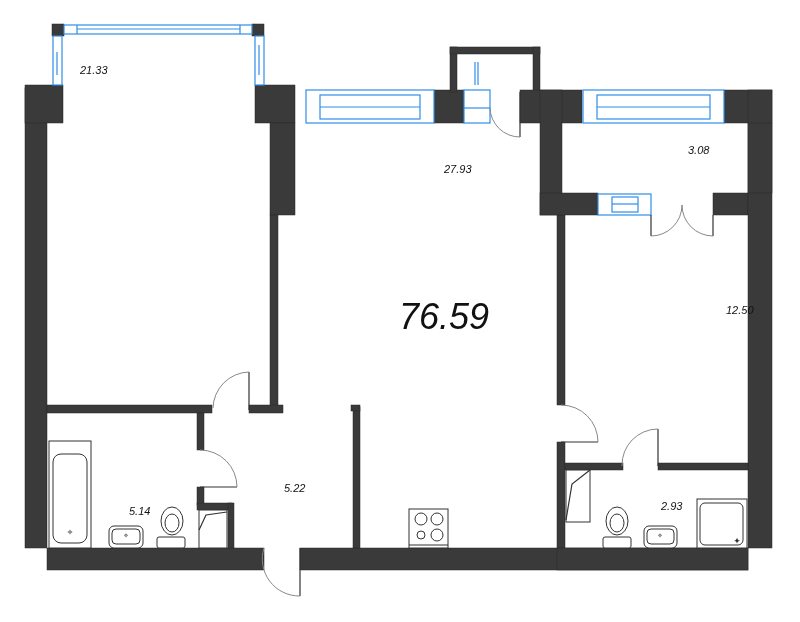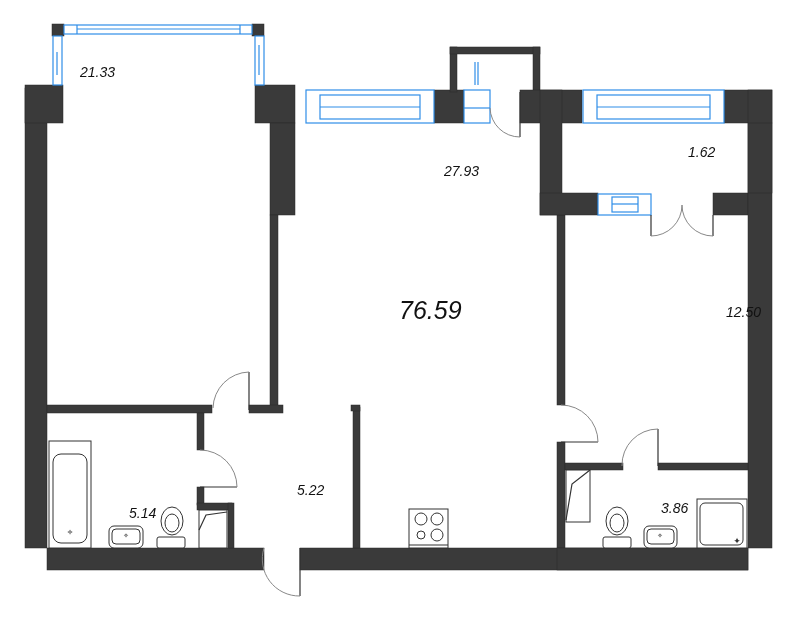--- a/index.html
+++ b/index.html
@@ -4,22 +4,22 @@
 <style>
   html, body { margin: 0; padding: 0; background: #ffffff; }
   body { width: 800px; height: 622px; overflow: hidden; position: relative; font-family: "Liberation Sans", sans-serif; }
   #plan { position: absolute; left: 0; top: 0; width: 800px; height: 622px; }
   .wall { fill: #3a3a3a; stroke: #2a2a2a; stroke-width: 0.5; }
   .win-frame { fill: #ffffff; stroke: #2f8ee8; stroke-width: 1.2; }
   .win-line { stroke: #2f8ee8; stroke-width: 1.2; fill: none; }
   .door-arc { fill: none; stroke: #888888; stroke-width: 1; }
   .door-leaf { stroke: #333333; stroke-width: 1.2; fill: none; }
   .fixture { fill: #ffffff; stroke: #333333; stroke-width: 1; }
-  .label { position: absolute; font-style: italic; color: #111111; font-size: 14px; white-space: nowrap; }
-  .label.total { font-size: 25px; }
+  .label { position: absolute; font-style: italic; color: #111111; font-size: 11px; white-space: nowrap; }
+  .label.total { font-size: 36px; }
 </style>
 </head>
 <body>
 
 <svg id="plan" viewBox="0 0 800 622" xmlns="http://www.w3.org/2000/svg">
 
   <g>
 
     <rect class="wall" x="25" y="88" width="22" height="460"></rect>
 
@@ -217,18 +217,18 @@
     <g>
       <rect class="fixture" x="697" y="499" width="50" height="49"></rect>
       <rect class="fixture" x="700" y="503" width="43" height="42" rx="5" stroke-width="2"></rect>
       <text x="737" y="544" font-size="9" text-anchor="middle" fill="#333">✦</text>
     </g>
   </g>
 </svg>
 
 <div class="label" style="left:80px; top:64px;">21.33</div>
 <div class="label" style="left:444px; top:163px;font-style:italic;">27.93</div>
-<div class="label" style="left:688px; top:144px;">1.62</div>
+<div class="label" style="left:688px; top:144px;">3.08</div>
 <div class="label" style="left:684px; top:304px;margin-left:42px;">12.50</div>
 <div class="label" style="left:129px; top:484px;margin-top:21px;">5.14</div>
-<div class="label" style="left:284px; top:482px;margin-left:13px;">5.22</div>
-<div class="label" style="left:661px; top:500px;">3.86</div>
+<div class="label" style="left:284px; top:482px;">5.22</div>
+<div class="label" style="left:661px; top:500px;">2.93</div>
 <div class="label total" style="left:399px; top:296px;">76.59</div>
 
 </body></html>

